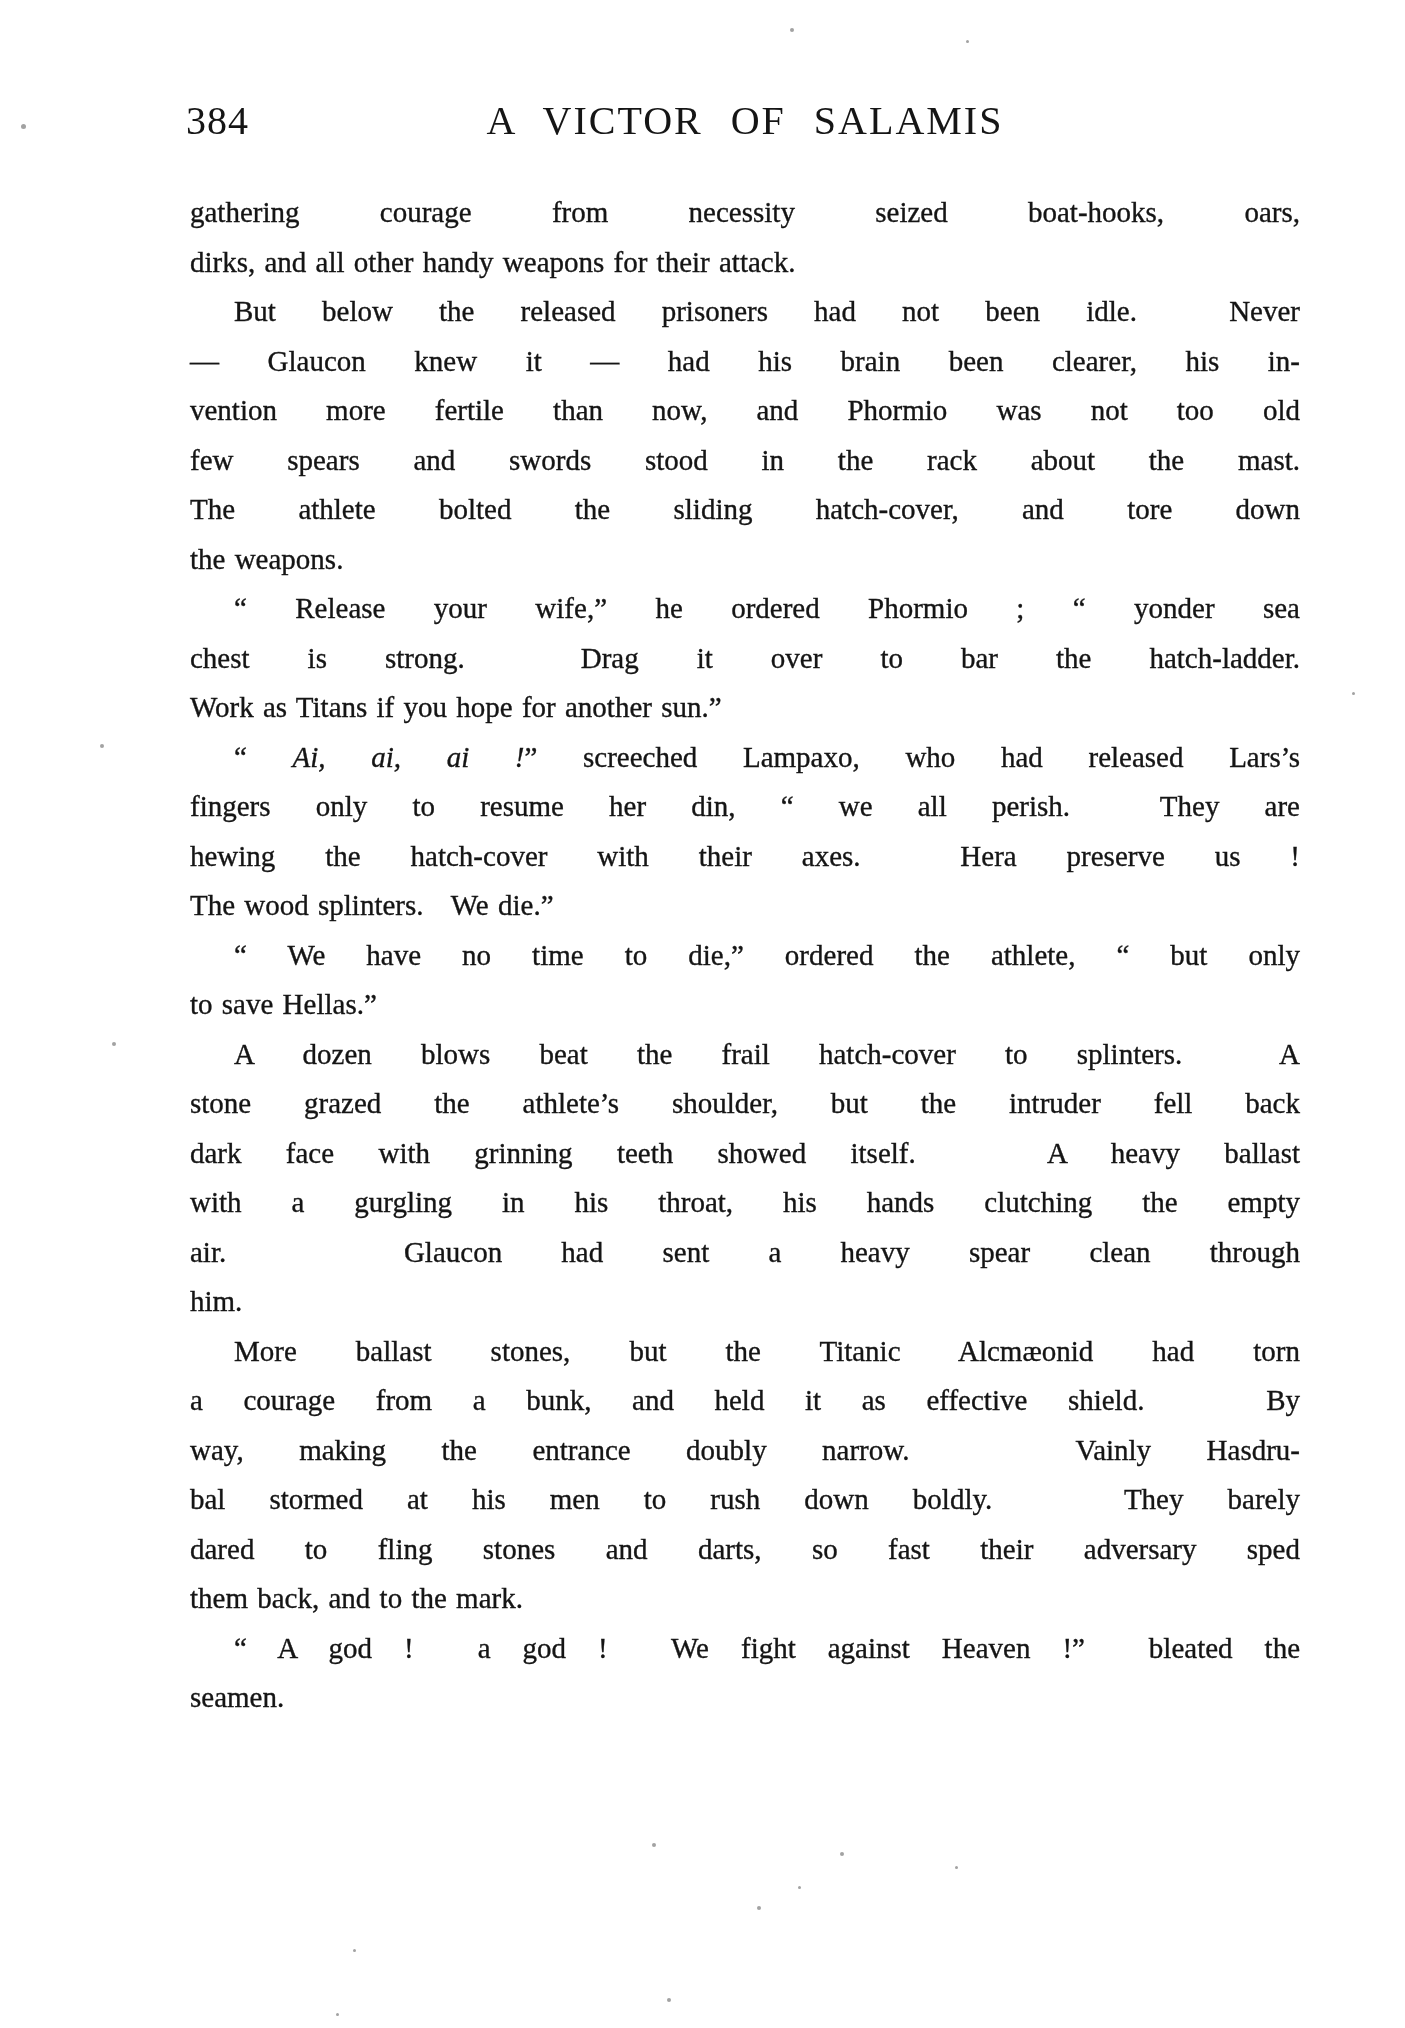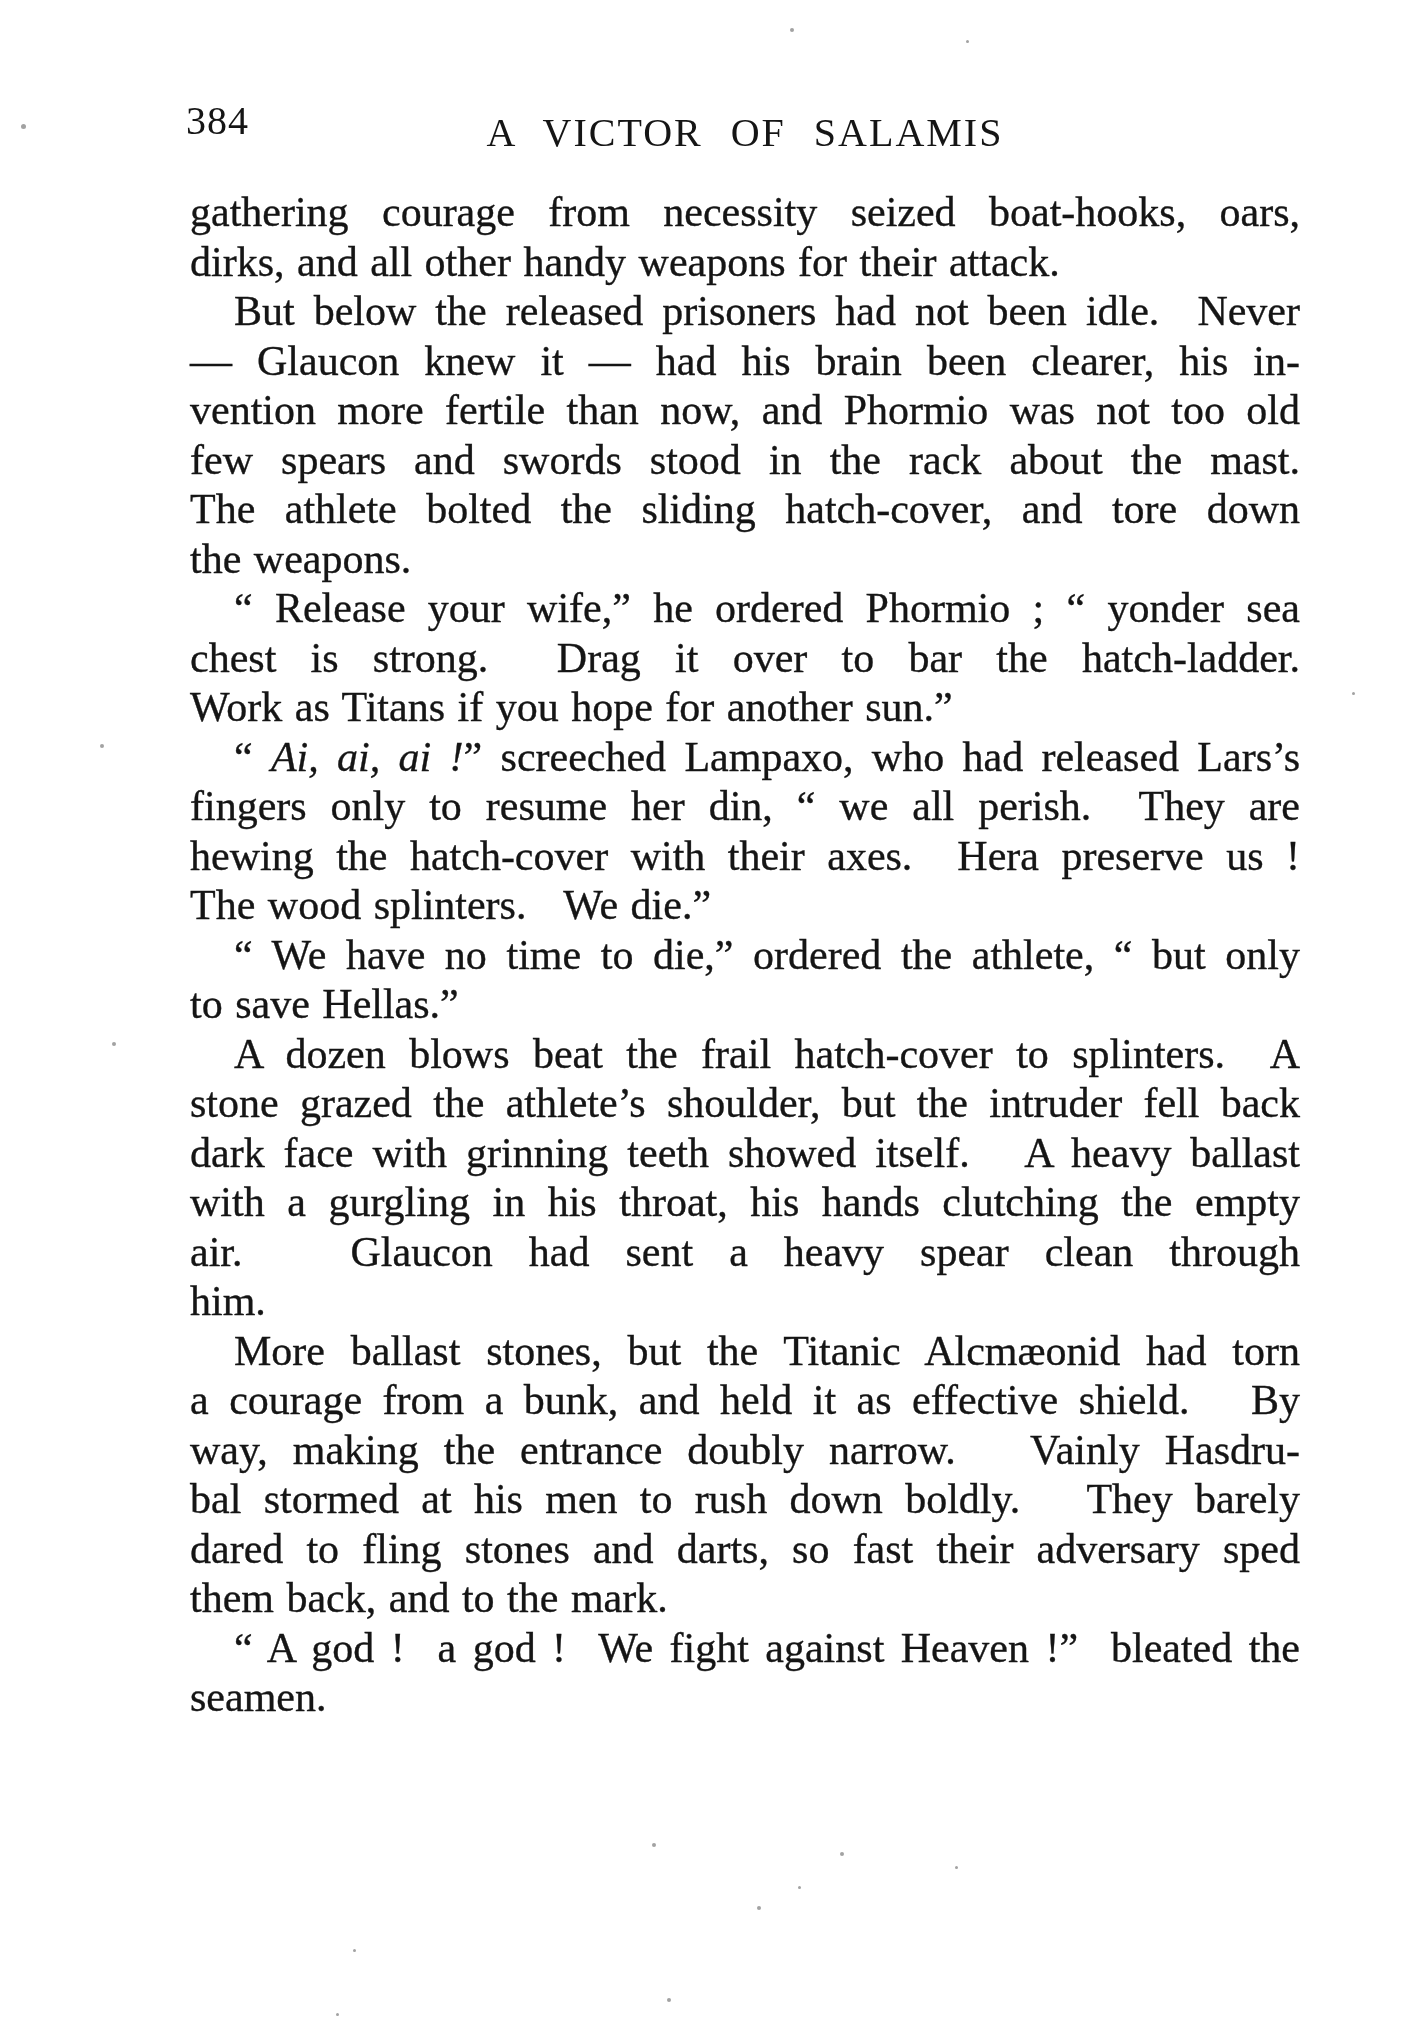--- a/index.html
+++ b/index.html
@@ -10,34 +10,34 @@
     overflow:hidden;
     font-family:"Liberation Serif","DejaVu Serif",serif;
     color:#151515;
   }
   .running-head{position:absolute;top:99px;left:0;width:1405px;height:44px;}
   .folio{
     position:absolute;left:186px;top:0;
     font-size:40px;line-height:44px;letter-spacing:1px;
   }
   .head-title{
-    position:absolute;left:190px;top:12px;width:1110px;
+    position:absolute;left:190px;top:0;width:1110px;
     text-align:center;
     font-size:40px;line-height:44px;
     letter-spacing:2px;word-spacing:16px;
   }
   .body-block{
     position:absolute;left:190px;top:188px;width:1110px;
   }
   .para{display:block;}
   .line{
     display:block;
     min-height:49.5px;
     line-height:49.5px;
-    font-size:42px;
+    font-size:29px;
     word-spacing:2px;
     white-space:pre-wrap;
     -webkit-text-stroke:0.35px #151515;
   }
   .just{text-align:justify;text-align-last:justify;}
   .ind{text-indent:44px;}
   .it{font-style:italic;}
   .speck{
     position:absolute;border-radius:50%;
     background:#555;opacity:.55;

